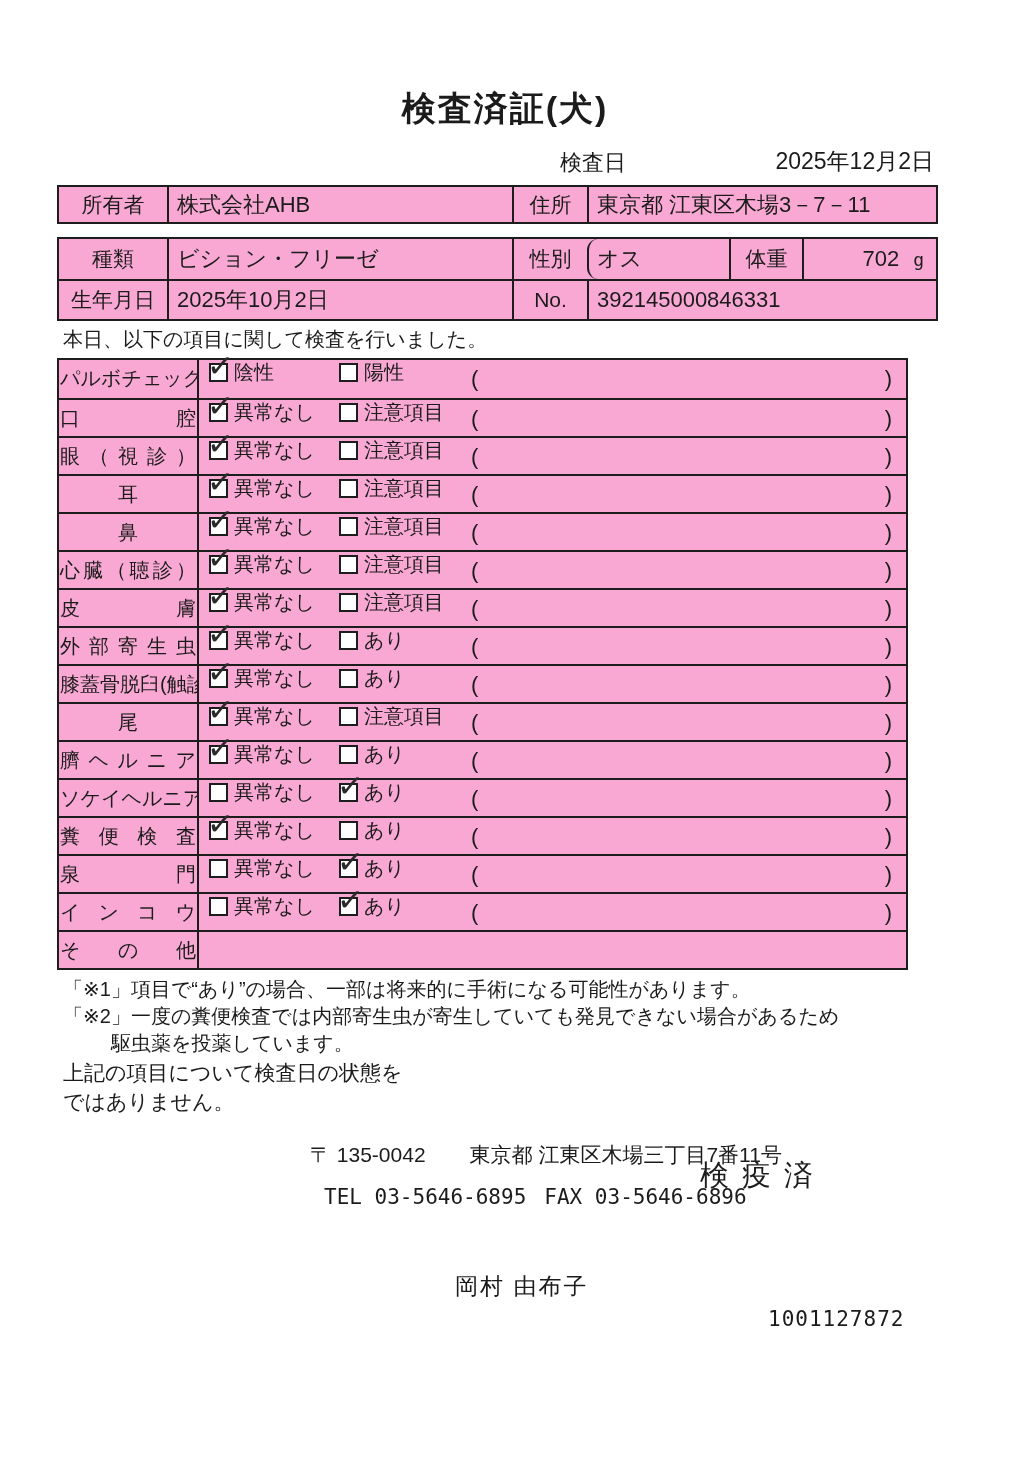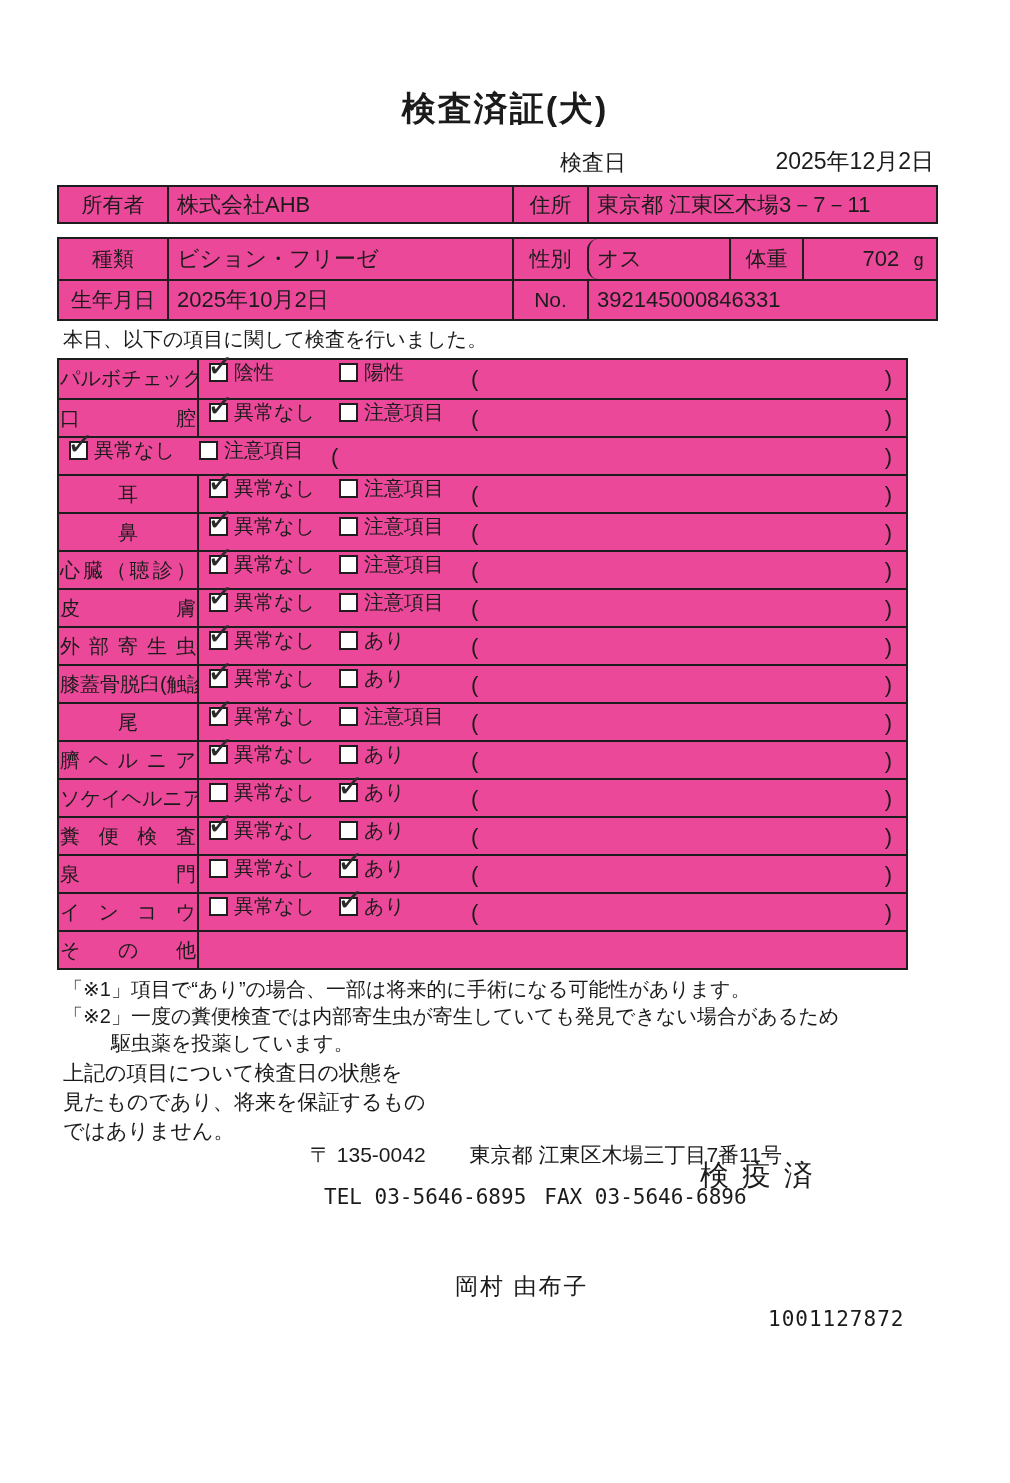--- a/index.html
+++ b/index.html
@@ -14,21 +14,21 @@
   }
   
   .doc-title{
     position:absolute;left:0;top:86px;width:1010px;
     text-align:center;font-size:34px;font-weight:700;letter-spacing:2px;
   }
   .insp-date-label{position:absolute;left:560px;top:148px;font-size:22px;}
   .insp-date-value{position:absolute;right:76px;top:146px;font-size:23px;}
 
   
-  .btable{position:absolute;border:2px solid #1d1d1d;box-sizing:border-box;background:#ec4899;}
+  .btable{position:absolute;border:2px solid #1d1d1d;box-sizing:border-box;background:#f9a8d4;}
   .trow{display:flex;box-sizing:border-box;}
   .trow + .trow{border-top:2px solid #1d1d1d;}
   .tcell{
     box-sizing:border-box;display:flex;align-items:center;
     font-size:22px;padding:0 8px;overflow:hidden;white-space:nowrap;
   }
   .tcell + .tcell{border-left:2px solid #1d1d1d;}
   .tcell.hd{justify-content:center;font-size:21px;padding:0 4px;}
   .tcell.right{justify-content:flex-end;}
   .unit{font-family:"DejaVu Sans Mono",monospace;font-size:18px;margin-left:14px;margin-right:4px;}
@@ -163,20 +163,21 @@
           <span class="box"></span>
           <span class="opt-text">注意項目</span>
         </span>
         <span class="paren open">(</span>
         <span class="paren close">)</span>
 
       </div>
     </div>
 
     <div class="crow">
+      <div class="c-label">眼（視診）</div>
       <div class="c-body">
         <span class="opt opt1">
           <span class="box checked"></span>
           <span class="opt-text">異常なし</span>
         </span>
         <span class="opt opt2">
           <span class="box"></span>
           <span class="opt-text">注意項目</span>
         </span>
         <span class="paren open">(</span>
@@ -402,21 +403,20 @@
   </div>
 
   <div class="footnotes">
     <div>「※1」項目で“あり”の場合、一部は将来的に手術になる可能性があります。</div>
     <div>「※2」一度の糞便検査では内部寄生虫が寄生していても発見できない場合があるため</div>
     <div class="indent">駆虫薬を投薬しています。</div>
   </div>
 
   <div class="disclaimer">
     <div>上記の項目について検査日の状態を</div>
-    <div>見たものであり、将来を保証するもの</div>
     <div>ではありません。</div>
   </div>
 
   <div class="stamp">検疫済</div>
 
   <div class="postal-line">
     <span>〒 135-0042</span><span class="gap"></span><span>東京都 江東区木場三丁目7番11号</span>
   </div>
 
   <div class="tel-line">

